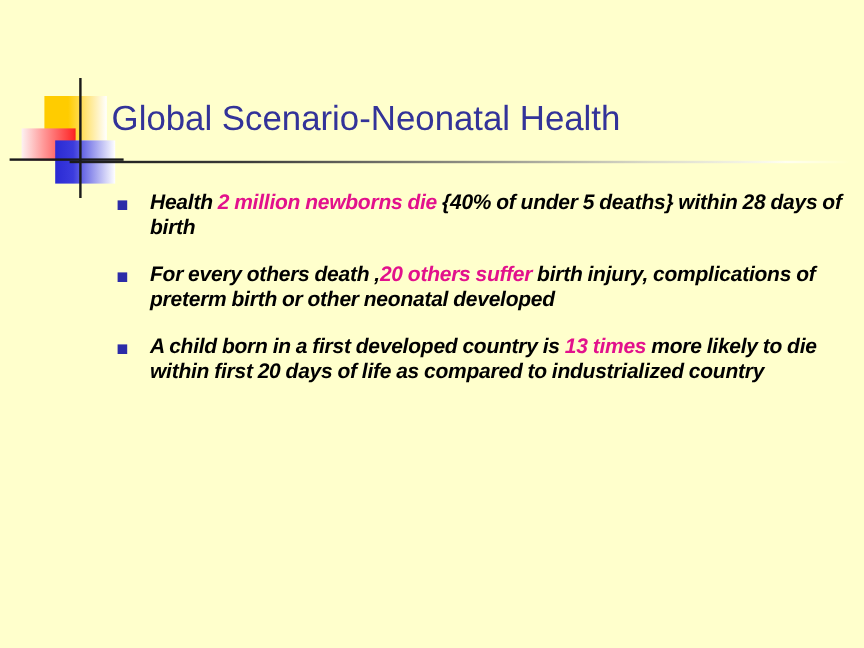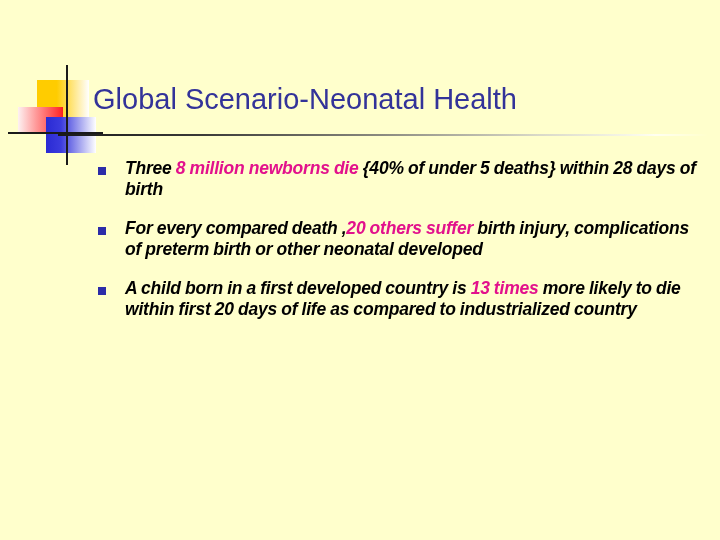--- a/index.html
+++ b/index.html
@@ -143,25 +143,25 @@
     <div class="sq line-h"></div>
   </div>
 
   <div class="title">Global Scenario-Neonatal Health</div>
 
   <div class="rule"></div>
 
   <div class="body">
       <div class="bullet-row">
         <div class="bullet-marker"></div>
-        <div class="bullet-text"><span>Three </span><span class="hl">8 million newborns die</span><span> {40% of under 5 deaths} within 28 days of birth</span></div>
+        <div class="bullet-text"><span>Health </span><span class="hl">2 million newborns die</span><span> {40% of under 5 deaths} within 28 days of birth</span></div>
       </div>
       <div class="bullet-row">
         <div class="bullet-marker"></div>
-        <div class="bullet-text"><span>For every compared death ,</span><span class="hl">20 others suffer</span><span> birth injury, complications of preterm birth or other neonatal developed</span></div>
+        <div class="bullet-text"><span>For every others death ,</span><span class="hl">20 others suffer</span><span> birth injury, complications of preterm birth or other neonatal developed</span></div>
       </div>
       <div class="bullet-row">
         <div class="bullet-marker"></div>
         <div class="bullet-text"><span>A child born in a first developed country is </span><span class="hl">13 times</span><span> more likely to die within first 20 days of life as compared to industrialized country</span></div>
       </div>
     </div>
 
 </div>
 
 </body></html>

